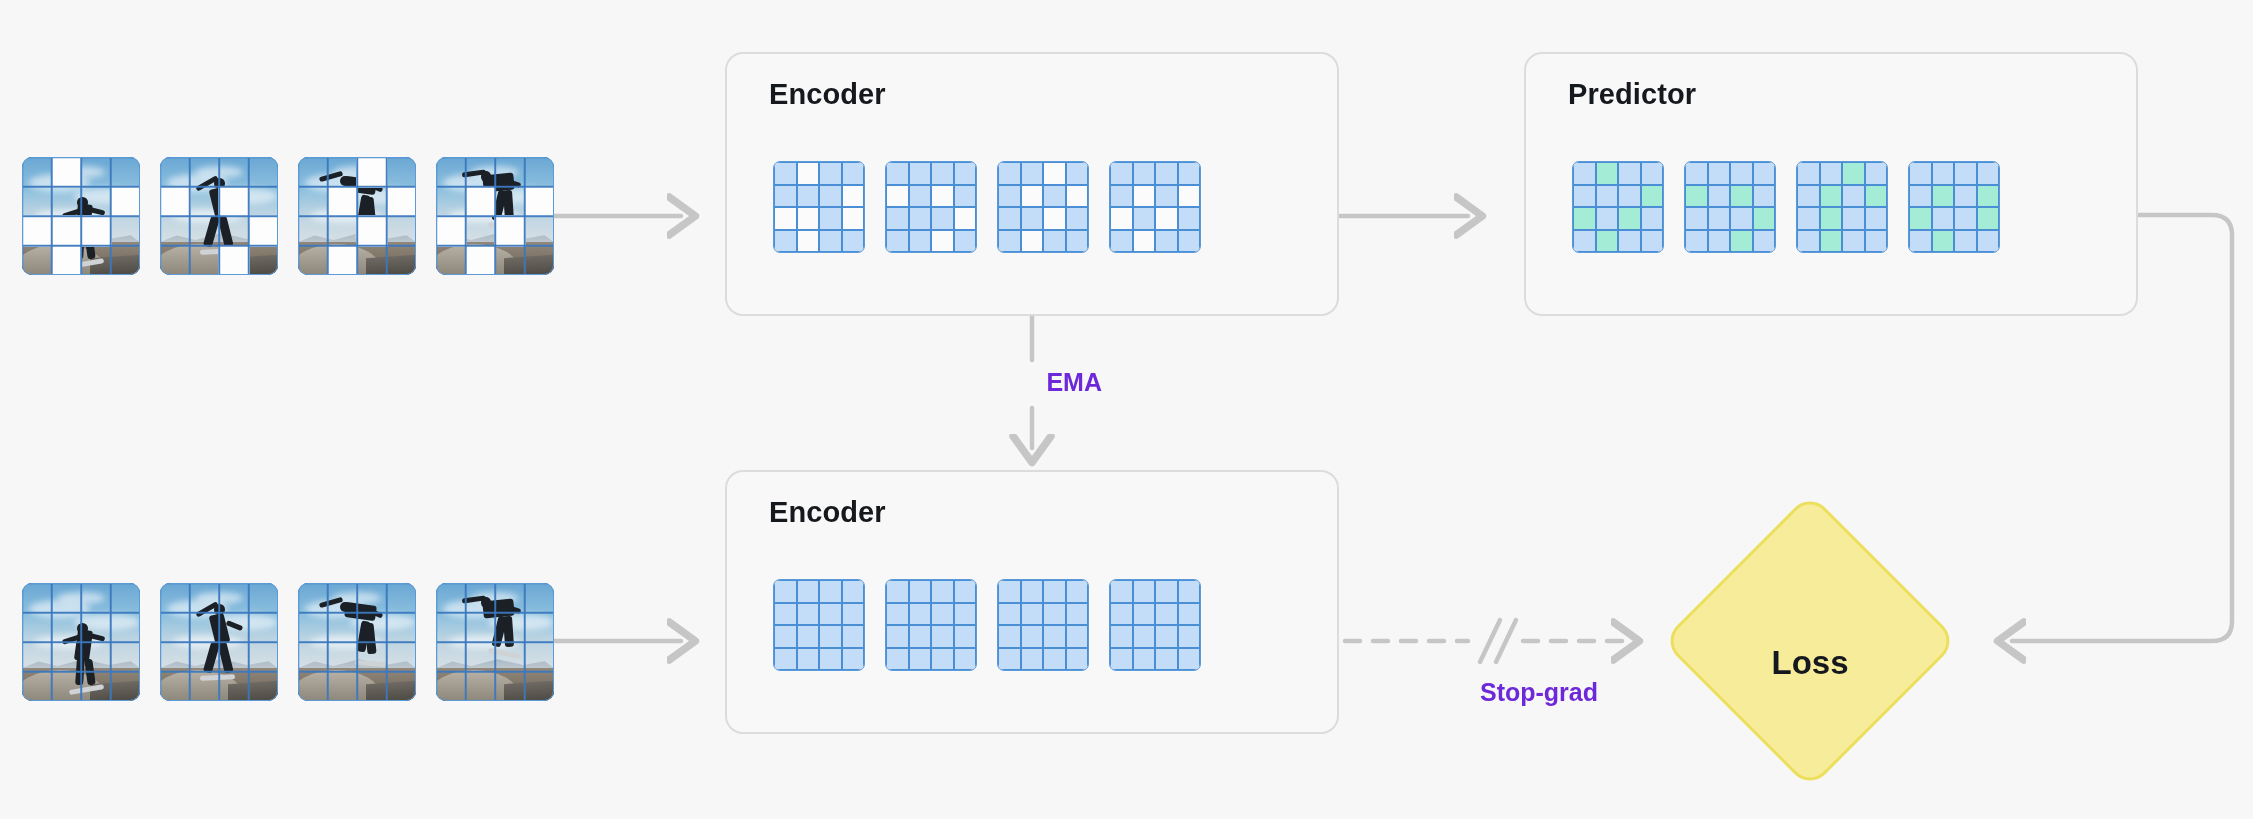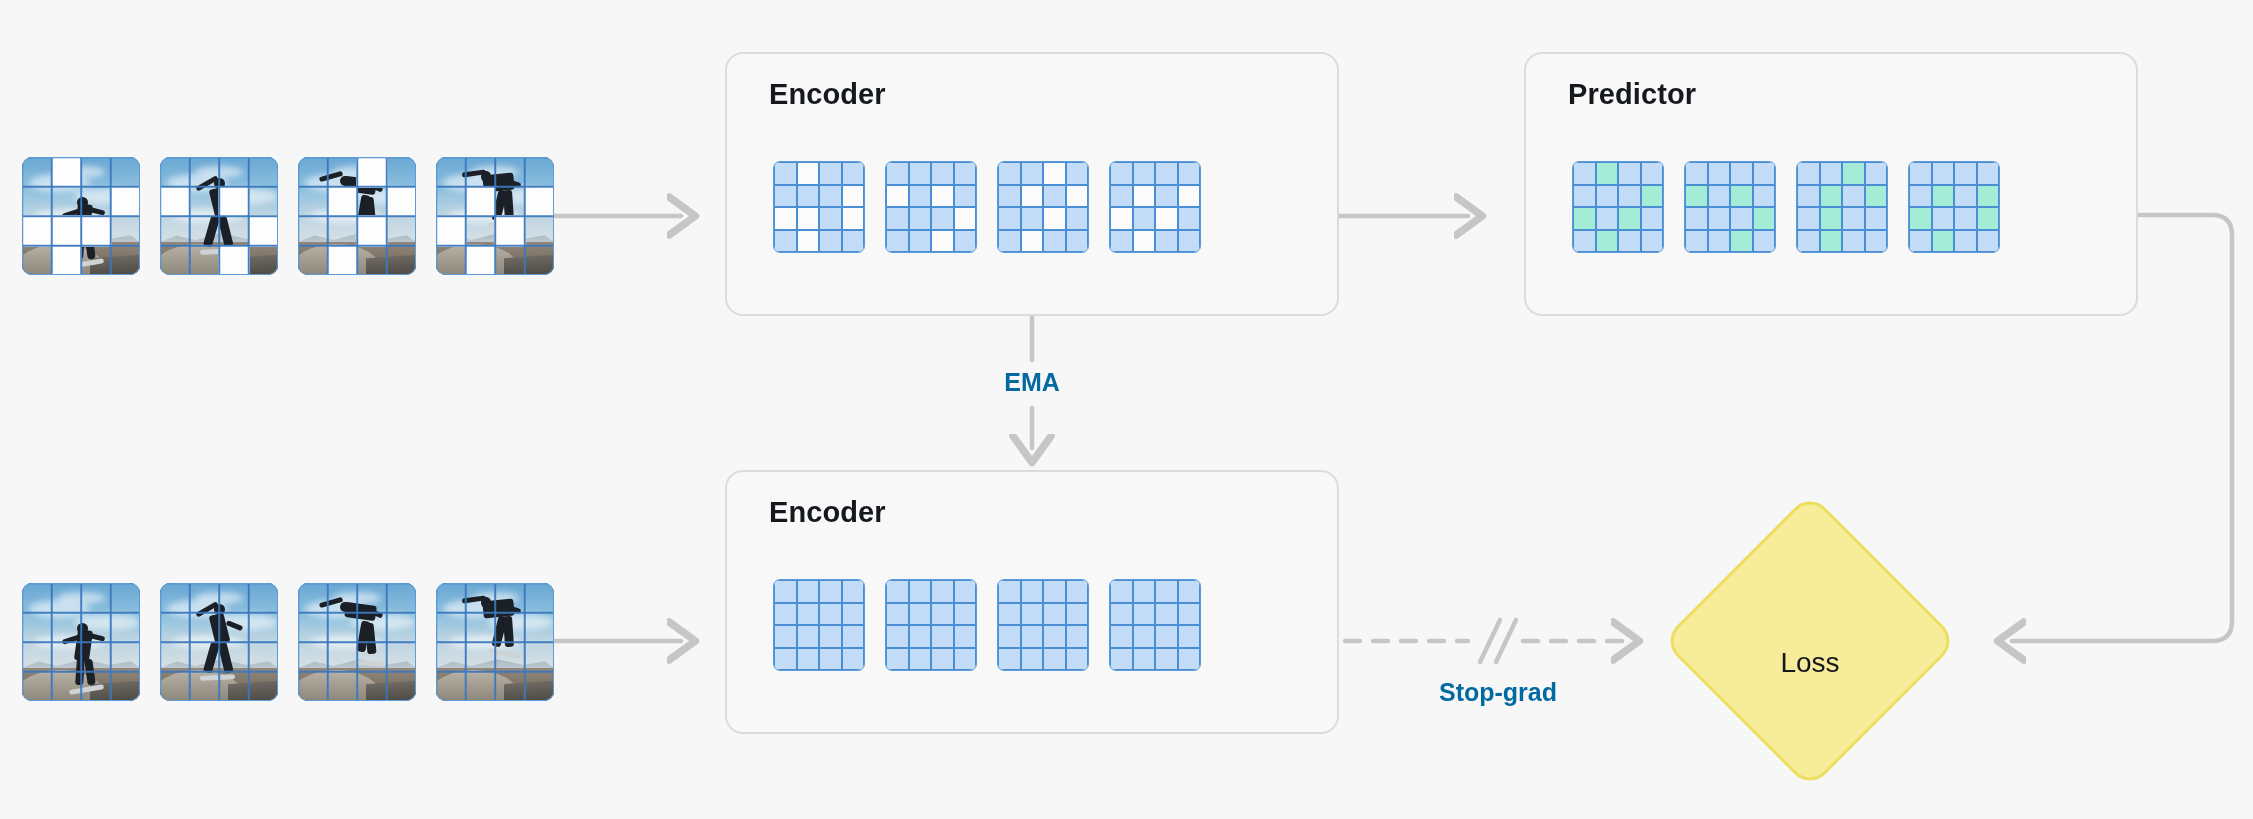--- a/index.html
+++ b/index.html
@@ -167,23 +167,23 @@
     outline: 1.5px solid #5b9bd8;
     outline-offset: -1px;
     pointer-events: none;
   }
 
   
   .edge-label {
     position: absolute;
     font-size: 25px;
     font-weight: 700;
-    color: #0369a1;
+    color: #6d28d9;
     white-space: nowrap;
-    text-align: center;
+    text-align: right;
   }
 
   
   .loss-node {
     position: absolute;
     width: 210px;
     height: 210px;
     display: flex;
     align-items: center;
     justify-content: center;
@@ -192,22 +192,22 @@
     position: absolute;
     inset: 0;
     background: #f7ec9a;
     border: 3px solid #ecdf5e;
     border-radius: 22px;
     transform: rotate(45deg);
     box-sizing: border-box;
   }
   .loss-text {
     position: relative;
-    font-size: 28px;
-    font-weight: 400;
+    font-size: 33px;
+    font-weight: 700;
     color: #15181d;
     margin-top: 44px;
   }
 </style>
 </head>
 <body>
 
 <div id="canvas">
 
   <svg class="svg-layer" viewBox="0 0 2253 819" xmlns="http://www.w3.org/2000/svg">

